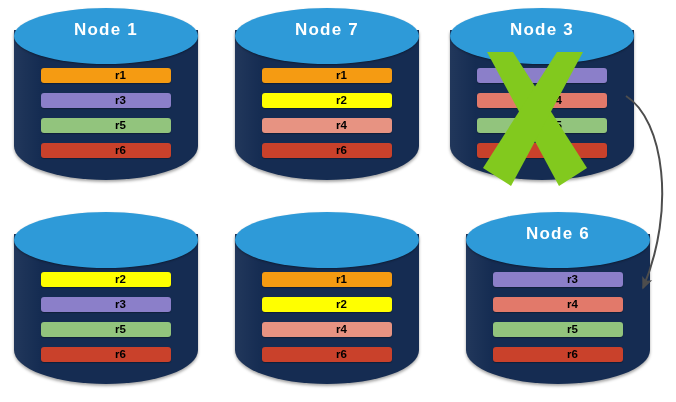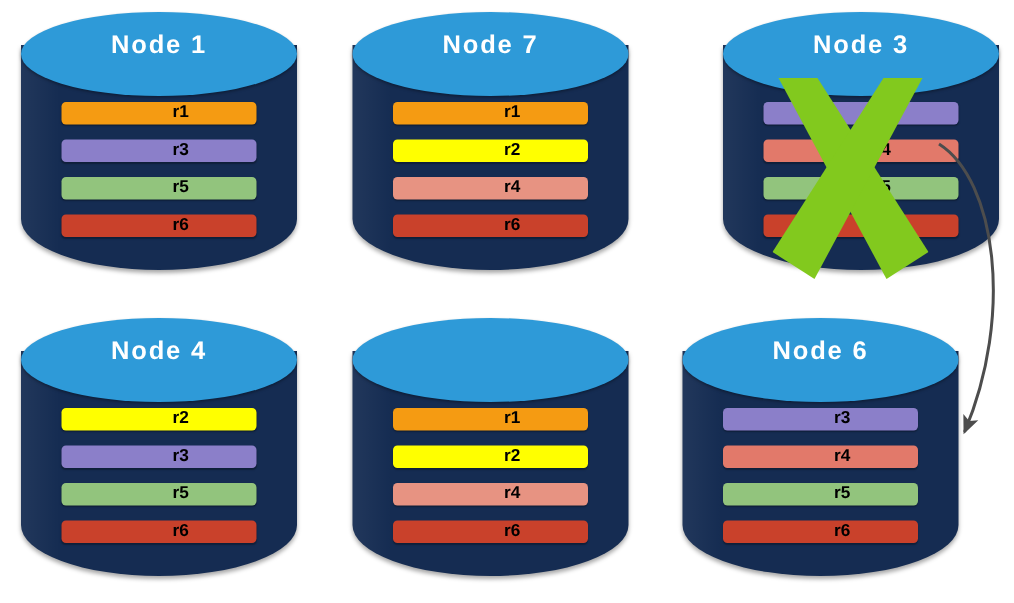--- a/index.html
+++ b/index.html
@@ -132,57 +132,56 @@
         <div class="cyl-body" style="background: rgb(21, 44, 82);"></div>
         <div class="cyl-top" style="background: rgb(46, 154, 216);"></div>
         <div class="node-label">Node 7</div>
         <div class="rows">
           <div class="row" style="background: rgb(245, 155, 18); color: rgb(0, 0, 0);">r1</div>
           <div class="row" style="background: rgb(255, 255, 0); color: rgb(0, 0, 0);">r2</div>
           <div class="row" style="background: rgb(231, 147, 130); color: rgb(0, 0, 0);">r4</div>
           <div class="row" style="background: rgb(201, 65, 43); color: rgb(0, 0, 0);">r6</div>
         </div>
       </div>
-      <div class="node" style="left: 482px; top: 8px;">
+      <div class="node" style="left: 450px; top: 8px;">
         <div class="cyl-body" style="background: rgb(21, 44, 82);"></div>
         <div class="cyl-top" style="background: rgb(46, 154, 216);"></div>
         <div class="node-label">Node 3</div>
         <div class="rows">
           <div class="row" style="background: rgb(139, 127, 201); color: rgb(0, 0, 0);">r3</div>
           <div class="row" style="background: rgb(226, 121, 106); color: rgb(0, 0, 0);">r4</div>
           <div class="row" style="background: rgb(146, 196, 125); color: rgb(0, 0, 0);">r5</div>
           <div class="row" style="background: rgb(201, 65, 43); color: rgb(0, 0, 0);">r6</div>
         </div>
         <svg class="cross" viewBox="0 0 104 134" width="104" height="134" style="left: 33px; top: 44px;">
           <path d="M4,0 L30,0 L104,116 L76,134 Z" fill="#82c91e"></path>
           <path d="M74,0 L100,0 L28,134 L0,116 Z" fill="#82c91e"></path>
         </svg>
       </div>
       <div class="node" style="left: 14px; top: 212px;">
         <div class="cyl-body" style="background: rgb(21, 44, 82);"></div>
         <div class="cyl-top" style="background: rgb(46, 154, 216);"></div>
-        <div class="node-label">Node 4</div>
         <div class="rows">
           <div class="row" style="background: rgb(255, 255, 0); color: rgb(0, 0, 0);">r2</div>
           <div class="row" style="background: rgb(139, 127, 201); color: rgb(0, 0, 0);">r3</div>
           <div class="row" style="background: rgb(146, 196, 125); color: rgb(0, 0, 0);">r5</div>
           <div class="row" style="background: rgb(201, 65, 43); color: rgb(0, 0, 0);">r6</div>
         </div>
       </div>
       <div class="node" style="left: 235px; top: 212px;">
         <div class="cyl-body" style="background: rgb(21, 44, 82);"></div>
         <div class="cyl-top" style="background: rgb(46, 154, 216);"></div>
         <div class="rows">
           <div class="row" style="background: rgb(245, 155, 18); color: rgb(0, 0, 0);">r1</div>
           <div class="row" style="background: rgb(255, 255, 0); color: rgb(0, 0, 0);">r2</div>
           <div class="row" style="background: rgb(231, 147, 130); color: rgb(0, 0, 0);">r4</div>
           <div class="row" style="background: rgb(201, 65, 43); color: rgb(0, 0, 0);">r6</div>
         </div>
       </div>
-      <div class="node" style="left: 455px; top: 212px;">
+      <div class="node" style="left: 466px; top: 212px;">
         <div class="cyl-body" style="background: rgb(21, 44, 82);"></div>
         <div class="cyl-top" style="background: rgb(46, 154, 216);"></div>
         <div class="node-label">Node 6</div>
         <div class="rows">
           <div class="row" style="background: rgb(139, 127, 201); color: rgb(0, 0, 0);">r3</div>
           <div class="row" style="background: rgb(226, 121, 106); color: rgb(0, 0, 0);">r4</div>
           <div class="row" style="background: rgb(146, 196, 125); color: rgb(0, 0, 0);">r5</div>
           <div class="row" style="background: rgb(201, 65, 43); color: rgb(0, 0, 0);">r6</div>
         </div>
       </div>

